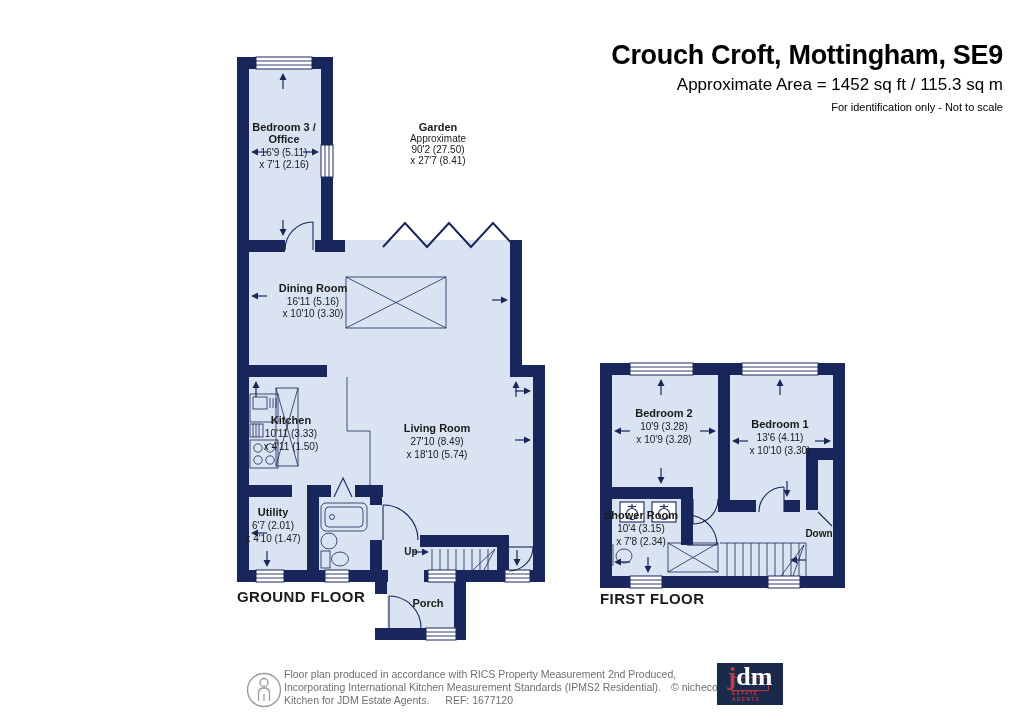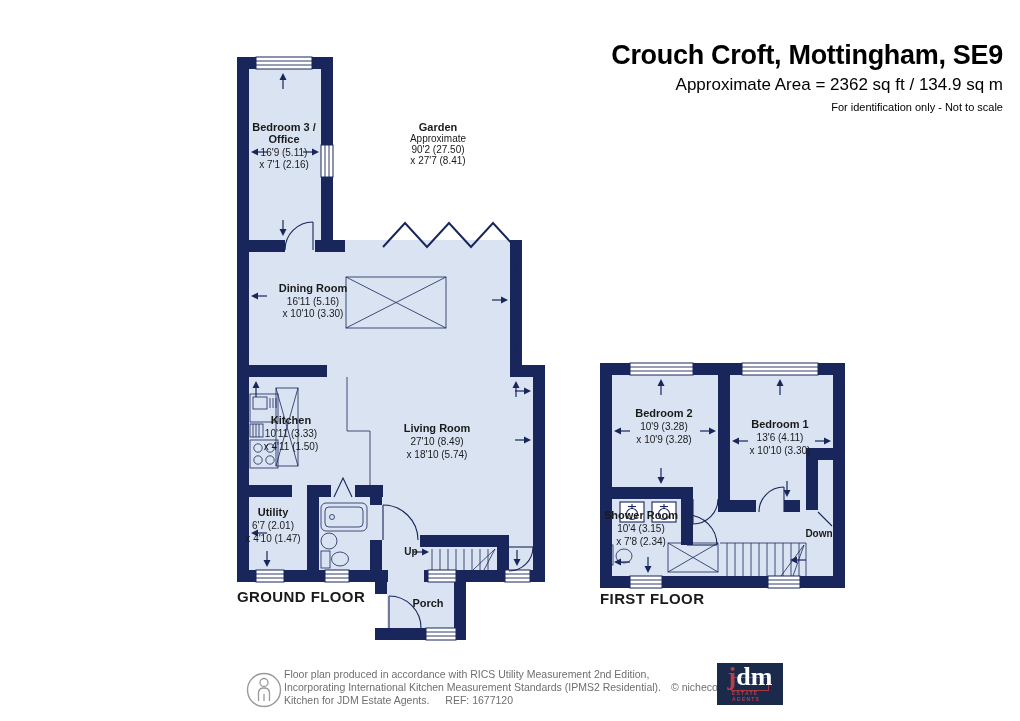--- a/index.html
+++ b/index.html
@@ -41,21 +41,21 @@
   .logo-text .j{color:#BF3B47;}
   .logo-sub{font-size:5px;color:#BF3B47;letter-spacing:1.2px;margin-top:2px;font-weight:bold;}
 </style>
 </head>
 <body>
 
 <div class="page">
 
   <div class="hdr">
     <div class="t">Crouch Croft, Mottingham, SE9</div>
-    <div class="a">Approximate Area = 2362 sq ft / 134.9 sq m</div>
+    <div class="a">Approximate Area = 1452 sq ft / 115.3 sq m</div>
     <div class="d">For identification only - Not to scale</div>
   </div>
 
   <svg width="1020" height="721" viewBox="0 0 1020 721">
     <defs>
       <g id="aU" class="arr">
           <polygon points="0,0 -3.5,7 3.5,7"></polygon>
           <line x1="0" y1="7" x2="0" y2="16"></line>
         </g>
       <g id="aD" class="arr">
@@ -372,21 +372,21 @@
   </svg>
 
   <svg class="personicon" width="38" height="38" viewBox="0 0 38 38">
     <circle cx="19" cy="19" r="16.5" fill="none" stroke="#9a9a9a" stroke-width="1.4"></circle>
     <circle cx="19" cy="11.5" r="4" fill="none" stroke="#9a9a9a" stroke-width="1.3"></circle>
     <path d="M13.5 30 V22 q0-5 5.5-5 q5.5 0 5.5 5 V30" fill="none" stroke="#9a9a9a" stroke-width="1.3"></path>
     <line x1="19" y1="23" x2="19" y2="30" stroke="#9a9a9a" stroke-width="1.3"></line>
   </svg>
 
   <div class="ftext">
-    <div><span>Floor plan produced in accordance with RICS Utility Measurement 2nd Edition,</span></div>
+    <div><span>Floor plan produced in accordance with RICS Property Measurement 2nd Produced,</span></div>
     <div>
       <span>Incorporating International Kitchen Measurement Standards (IPMS2 Residential).</span><span class="cpy">© nichecom 2026.</span>
     </div>
     <div>
       <span>Kitchen for JDM Estate Agents.</span><span class="ref">REF: 1677120</span>
     </div>
   </div>
 
   <div class="logo">
     <div class="logo-inner">

